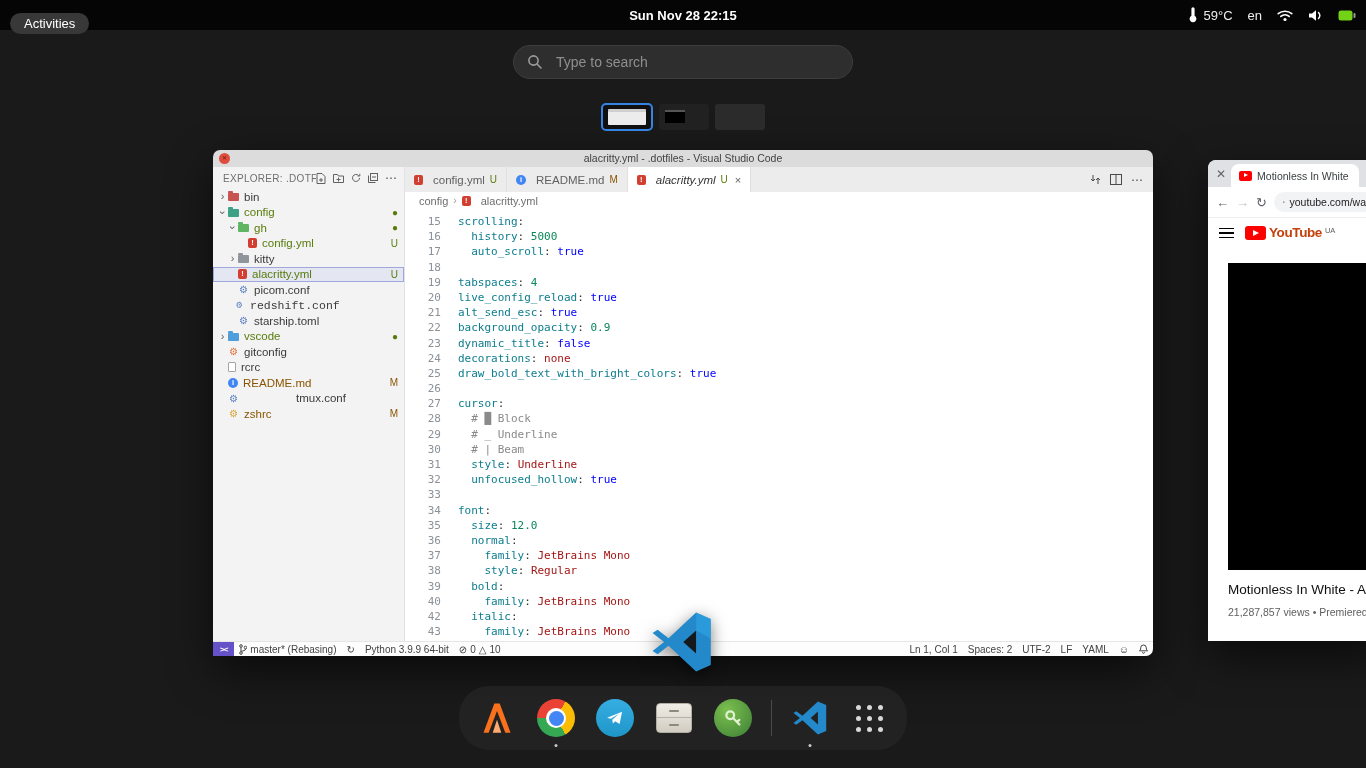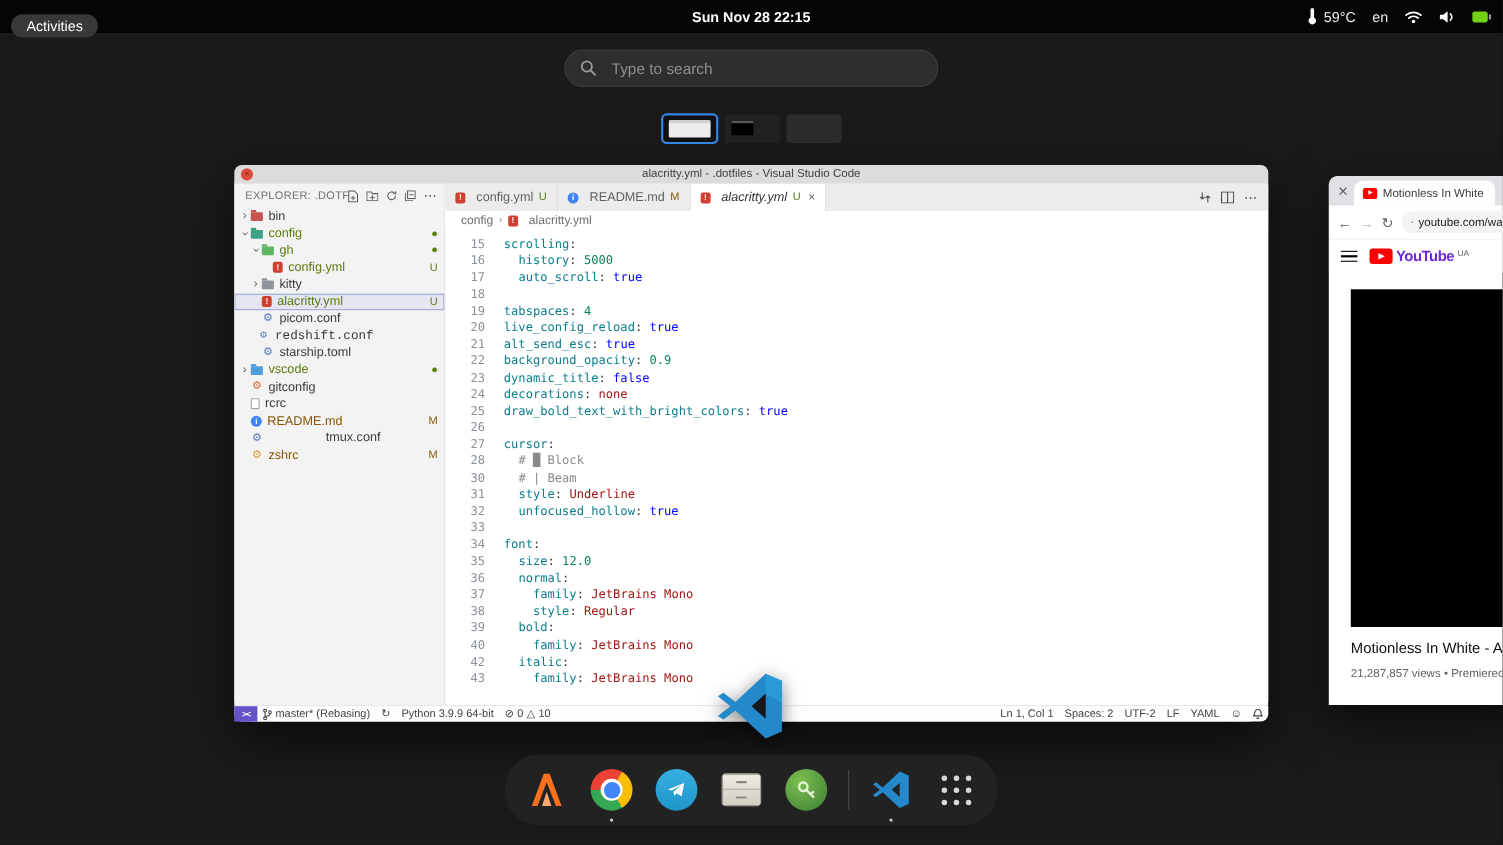--- a/index.html
+++ b/index.html
@@ -138,21 +138,21 @@
   .omni { flex:1; height:20px; background:#f1f3f4; border-radius:10px; display:flex;
           align-items:center; gap:5px; padding:0 9px; font-size:10.5px; color:#202124;
           white-space:nowrap; overflow:hidden; cursor:text; }
   .ytheader { height:30px; display:flex; align-items:center; gap:11px; padding:0 11px; background:#fff; }
   .hamburger { width:15px; display:flex; flex-direction:column; gap:3px; cursor:pointer; }
   .hamburger div { height:1.5px; background:#030303; }
   .ytlogo { display:flex; align-items:flex-start; gap:3px; cursor:pointer; }
   .ytplay { width:21px; height:14px; background:#f00; border-radius:3px; position:relative; }
   .ytplay::after { content:""; position:absolute; left:8px; top:3.5px; border-left:6px solid #fff;
           border-top:3.5px solid transparent; border-bottom:3.5px solid transparent; }
-  .yttext { font-size:13.5px; font-weight:700; color:#6d28d9; letter-spacing:-.4px; line-height:14px; }
+  .yttext { font-size:13.5px; font-weight:700; color:#c2410c; letter-spacing:-.4px; line-height:14px; }
   .ytregion { font-size:7.5px; color:#606060; }
   .cvideo { margin-left:20px; height:307px; margin-top:15px; background:#000; }
   .ctitle { margin:12px 0 0 20px; font-size:13.5px; color:#0f0f0f; white-space:nowrap; }
   .cmeta { margin:9px 0 0 20px; font-size:10.5px; color:#606060; white-space:nowrap; }
 
   
   .vsc-big { position:absolute; left:650px; top:610px; width:64px; height:64px; z-index:45;
              filter:drop-shadow(0 4px 8px rgba(0,0,0,.5)); }
 
   
@@ -393,20 +393,21 @@
             <div class="eline"><span class="ln">19</span><span class="sg-k">tabspaces</span><span class="sg-p">: </span><span class="sg-num">4</span></div>
             <div class="eline"><span class="ln">20</span><span class="sg-k">live_config_reload</span><span class="sg-p">: </span><span class="sg-b">true</span></div>
             <div class="eline"><span class="ln">21</span><span class="sg-k">alt_send_esc</span><span class="sg-p">: </span><span class="sg-b">true</span></div>
             <div class="eline"><span class="ln">22</span><span class="sg-k">background_opacity</span><span class="sg-p">: </span><span class="sg-num">0.9</span></div>
             <div class="eline"><span class="ln">23</span><span class="sg-k">dynamic_title</span><span class="sg-p">: </span><span class="sg-b">false</span></div>
             <div class="eline"><span class="ln">24</span><span class="sg-k">decorations</span><span class="sg-p">: </span><span class="sg-s">none</span></div>
             <div class="eline"><span class="ln">25</span><span class="sg-k">draw_bold_text_with_bright_colors</span><span class="sg-p">: </span><span class="sg-b">true</span></div>
             <div class="eline"><span class="ln">26</span></div>
             <div class="eline"><span class="ln">27</span><span class="sg-k">cursor</span><span class="sg-p">:</span></div>
             <div class="eline"><span class="ln">28</span><span class="sg-p">  </span><span class="sg-c"># █ Block</span></div>
+            <div class="eline"><span class="ln">29</span><span class="sg-p">  </span><span class="sg-c"># _ Underline</span></div>
             <div class="eline"><span class="ln">30</span><span class="sg-p">  </span><span class="sg-c"># | Beam</span></div>
             <div class="eline"><span class="ln">31</span><span class="sg-p">  </span><span class="sg-k">style</span><span class="sg-p">: </span><span class="sg-s">Underline</span></div>
             <div class="eline"><span class="ln">32</span><span class="sg-p">  </span><span class="sg-k">unfocused_hollow</span><span class="sg-p">: </span><span class="sg-b">true</span></div>
             <div class="eline"><span class="ln">33</span></div>
             <div class="eline"><span class="ln">34</span><span class="sg-k">font</span><span class="sg-p">:</span></div>
             <div class="eline"><span class="ln">35</span><span class="sg-p">  </span><span class="sg-k">size</span><span class="sg-p">: </span><span class="sg-num">12.0</span></div>
             <div class="eline"><span class="ln">36</span><span class="sg-p">  </span><span class="sg-k">normal</span><span class="sg-p">:</span></div>
             <div class="eline"><span class="ln">37</span><span class="sg-p">    </span><span class="sg-k">family</span><span class="sg-p">: </span><span class="sg-s">JetBrains Mono</span></div>
             <div class="eline"><span class="ln">38</span><span class="sg-p">    </span><span class="sg-k">style</span><span class="sg-p">: </span><span class="sg-s">Regular</span></div>
             <div class="eline"><span class="ln">39</span><span class="sg-p">  </span><span class="sg-k">bold</span><span class="sg-p">:</span></div>

